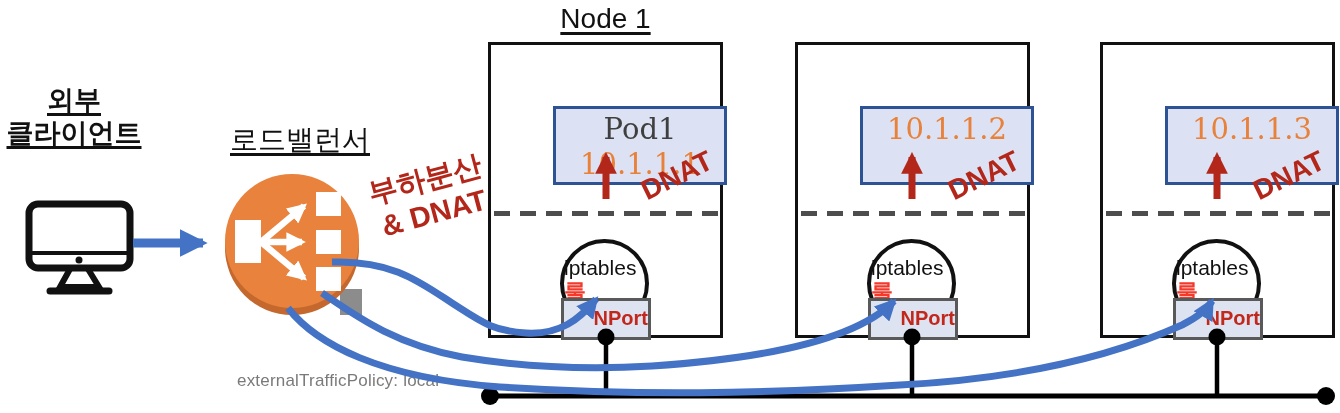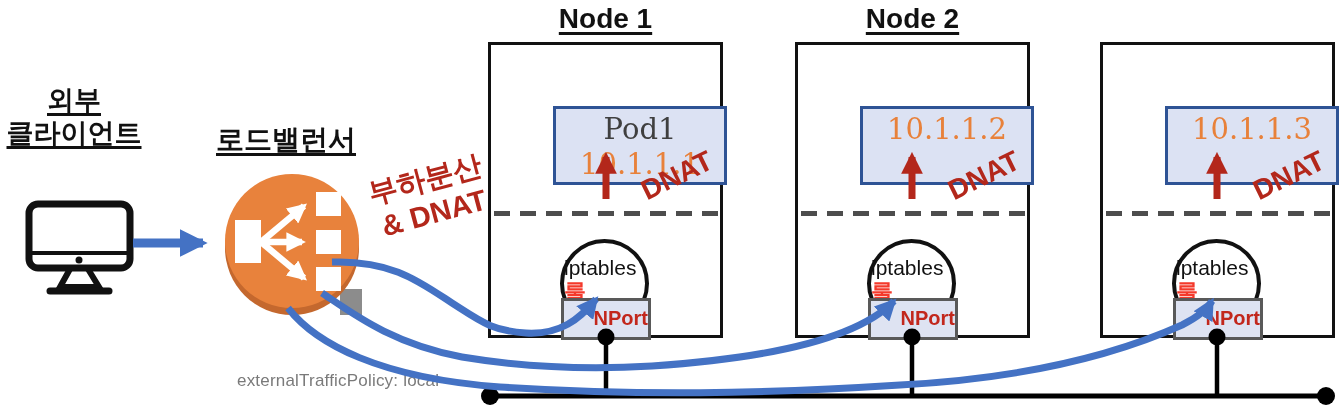--- a/index.html
+++ b/index.html
@@ -23,34 +23,34 @@
   body{background:#ffffff;font-family:"Liberation Sans",sans-serif;}
   #canvas{position:relative;width:1340px;height:413px;background:#ffffff;overflow:hidden;}
 
   .abs{position:absolute;}
 
   
   .client-label{left:-2px;top:84px;width:152px;text-align:center;
     font-size:27px;font-weight:bold;color:var(--ink);line-height:1.22;}
   .client-label .uline{text-decoration:underline;text-decoration-thickness:3px;text-underline-offset:4px;}
 
-  .lb-label{left:216px;top:121px;width:154px;text-align:left;
-    font-size:28px;font-weight:bold;color:var(--ink);}
+  .lb-label{left:216px;top:121px;width:154px;text-align:right;
+    font-size:28px;font-weight:normal;color:var(--ink);}
   .uline{text-decoration:underline;text-decoration-thickness:3px;text-underline-offset:4px;}
 
   .lb-annotation{left:352px;top:181px;width:142px;text-align:center;
     font-size:29px;font-weight:bold;color:var(--red-dark);line-height:1.2;
     transform:rotate(-15deg);transform-origin:left top;}
 
   .policy-note{left:237px;top:371px;font-size:17px;color:var(--note-gray);letter-spacing:.2px;}
 
   
   .node{top:0;width:235px;height:345px;}
   .node-title{position:absolute;top:3px;left:0;width:100%;text-align:center;
-    font-size:28px;font-weight:bold;color:var(--ink);}
+    font-size:28px;font-weight:normal;color:var(--ink);}
   .node-box{position:absolute;left:0;top:42px;width:235px;height:296px;
     border:3px solid var(--ink);background:#ffffff;}
   .pod-box{position:absolute;left:30px;top:61px;width:174px;height:79px;
     background:var(--pod-fill);border:3px solid var(--pod-border);
     text-align:center;font-family:"DejaVu Serif",serif;line-height:1.2;padding-top:3px;margin-left:32px;}
   .pod-name{font-size:29px;color:var(--pod-name);}
   .pod-ip{font-size:29px;color:var(--pod-ip);}
   .dashed-line{position:absolute;left:3px;top:166px;width:229px;height:5px;
     background:repeating-linear-gradient(90deg,var(--dash-gray) 0 16px,transparent 16px 26px);}
   .ipt-circle{position:absolute;left:69px;top:194px;width:89px;height:89px;
@@ -127,21 +127,20 @@
       <div class="ipt-circle">
         <div class="ipt-label">iptables</div>
         <div class="rule-label">룰</div>
       </div>
     </div>
     <div class="nport-box">NPort</div>
     <div class="dnat-label">DNAT</div>
   </div>
 
   <div class="abs node node2">
-    <div class="node-title uline">Node 2</div>
     <div class="node-box">
       <div class="pod-box">
         <div class="pod-ip">10.1.1.2</div>
       </div>
       <div class="dashed-line"></div>
       <div class="ipt-circle">
         <div class="ipt-label">iptables</div>
         <div class="rule-label">룰</div>
       </div>
     </div>

